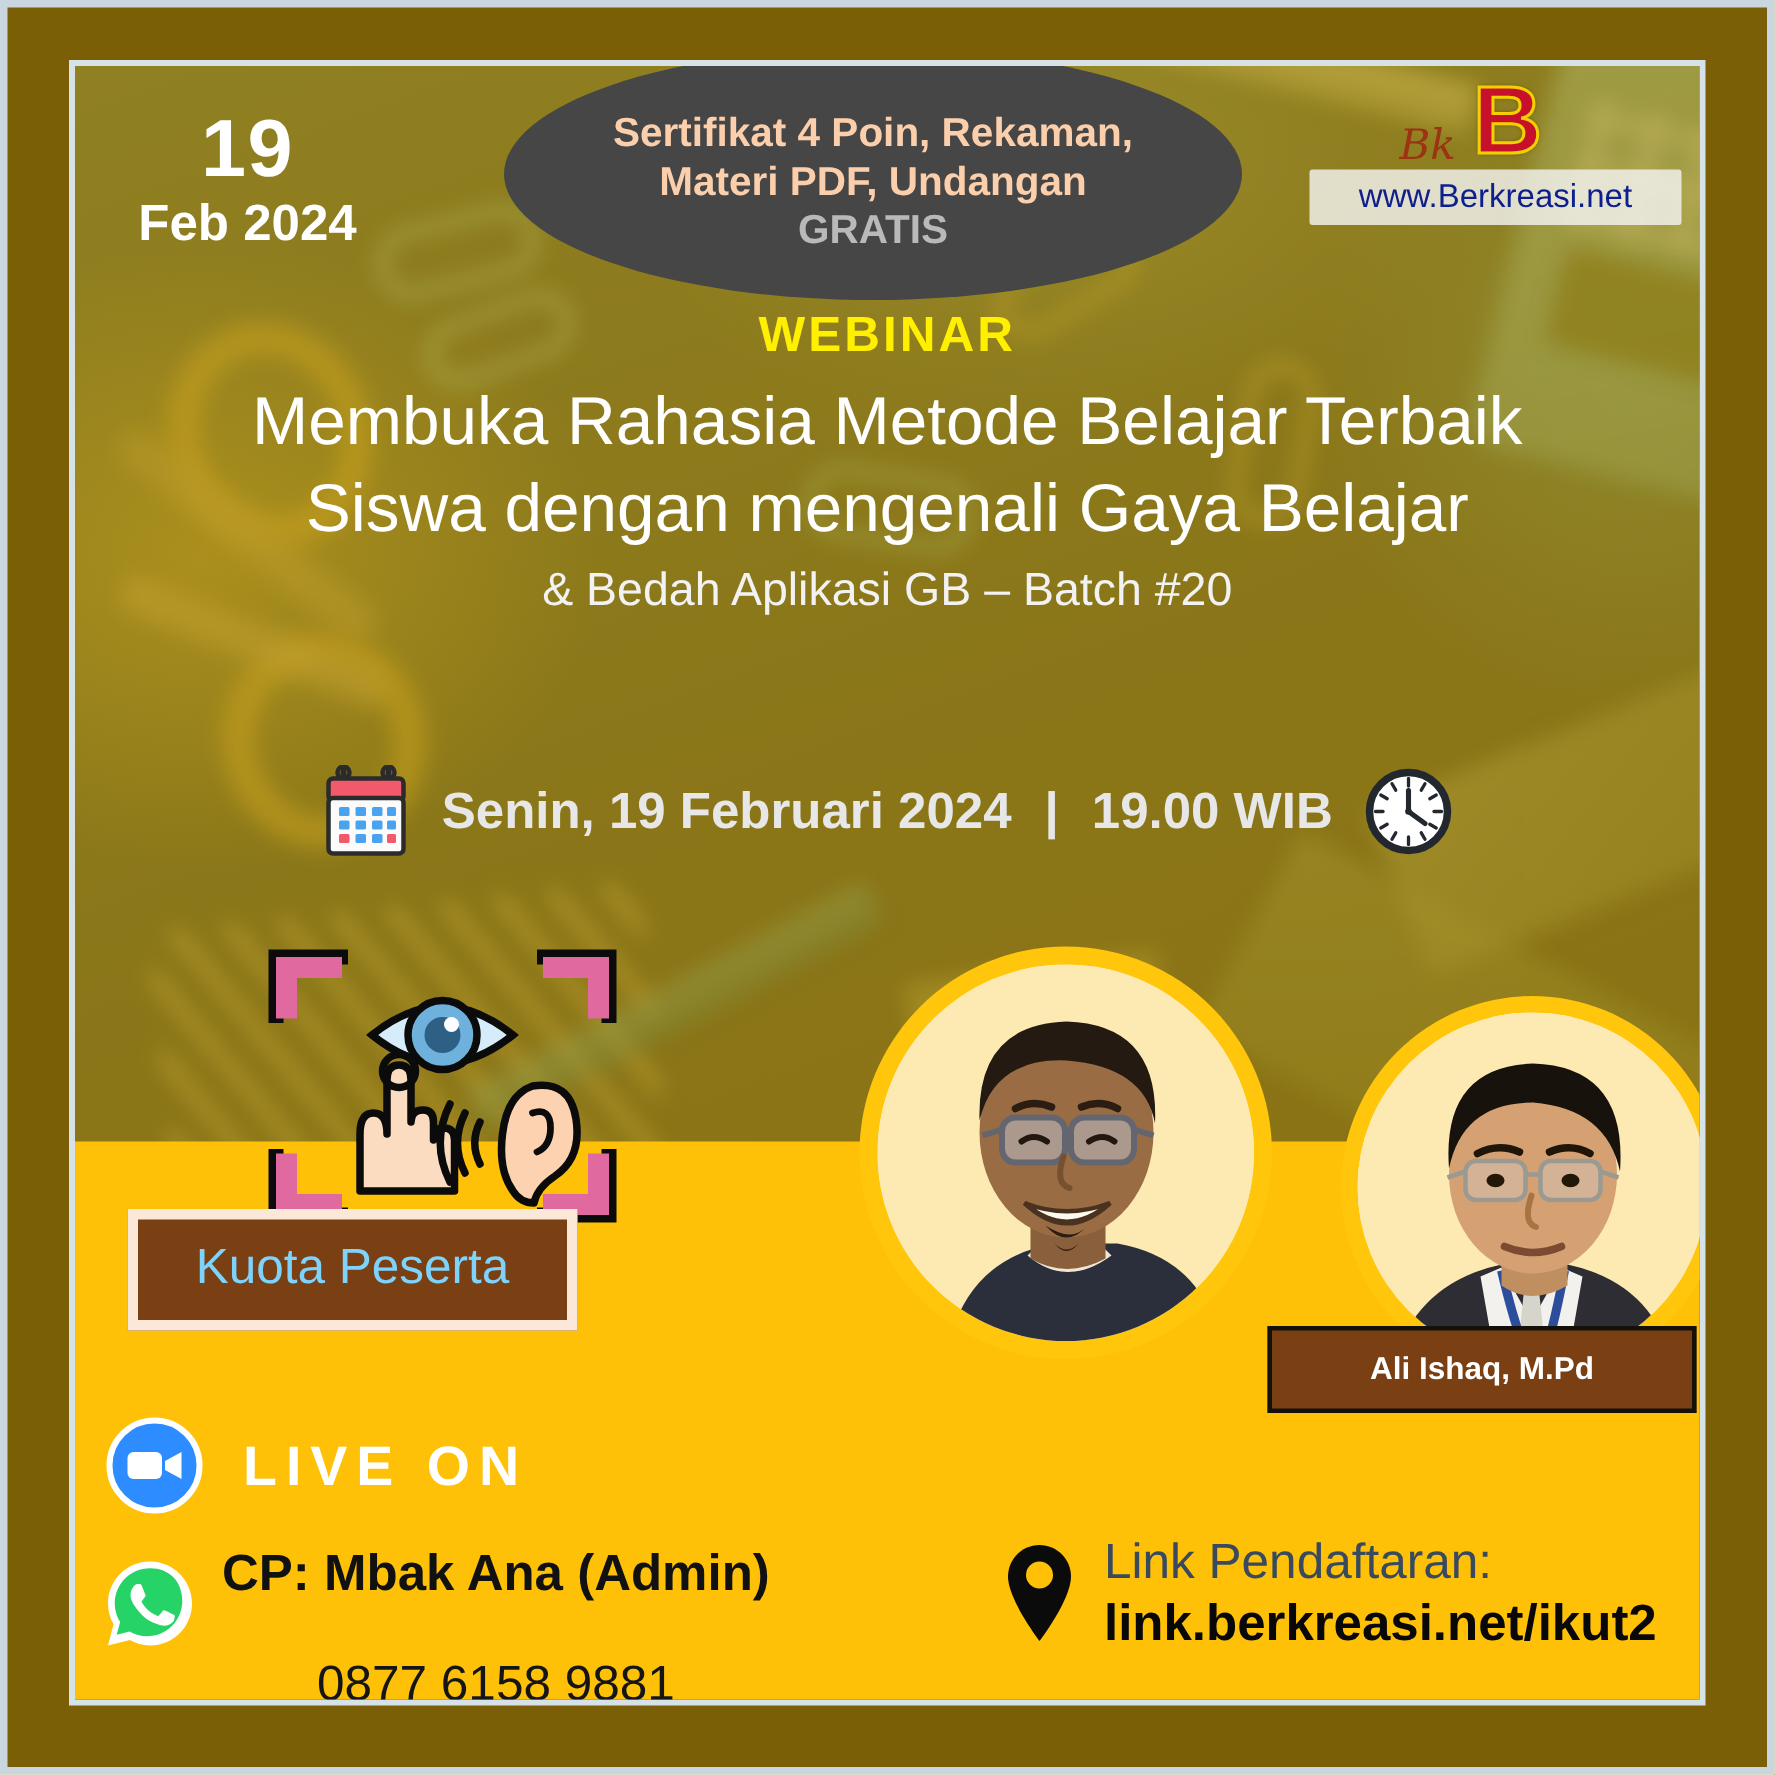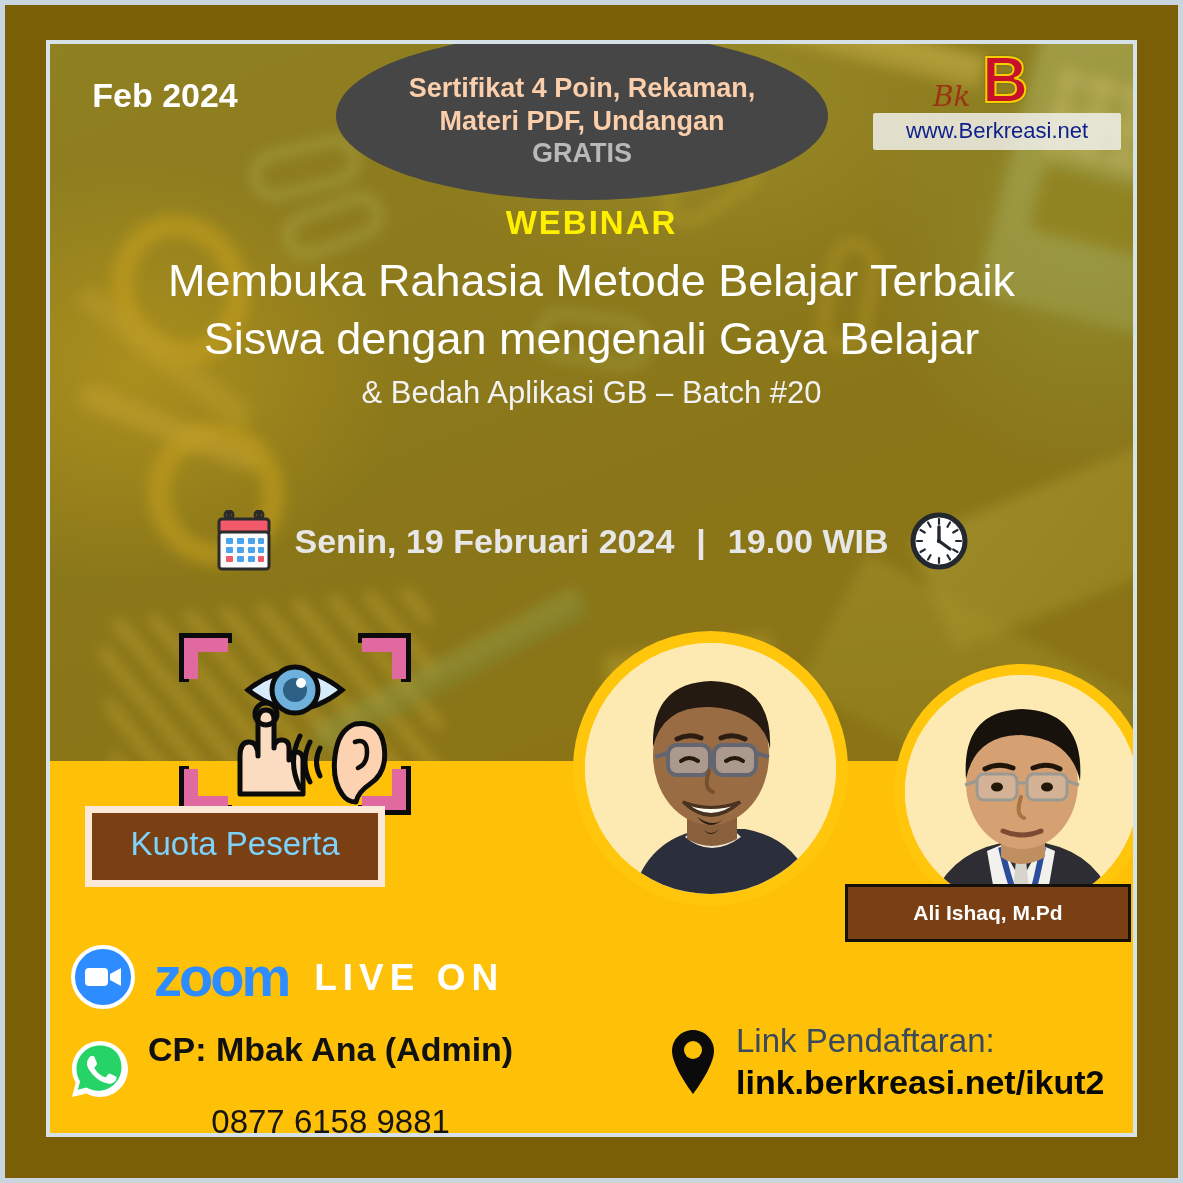--- a/index.html
+++ b/index.html
@@ -440,20 +440,21 @@
       <div class="blob spiral"></div>
       <div class="blob pen"></div>
       <div class="blob eraser"></div>
       <div class="blob ruler2"></div>
       <div class="blob ruler3"></div>
     </div>
 
     <div class="yellow-panel"></div>
 
     <div class="date-stamp">
+      <div class="date-day">19</div>
       <div class="date-my">Feb 2024</div>
     </div>
 
     <div class="badge-oval">
       <div class="badge-line">Sertifikat 4 Poin, Rekaman,</div>
       <div class="badge-line">Materi PDF, Undangan</div>
       <div class="badge-gratis">GRATIS</div>
     </div>
 
     <div class="brand">
@@ -651,21 +652,20 @@
     <div class="nameplate np2">Ali Ishaq, M.Pd</div>
 
     <div class="zoom-row">
       <span>
         <svg class="zoom-mark" viewBox="0 0 66 66" xmlns="http://www.w3.org/2000/svg">
           <circle cx="33" cy="33" r="30" fill="#2d8cff" stroke="#ffffff" stroke-width="4"></circle>
           <rect x="15" y="24" width="23" height="18" rx="4" fill="#ffffff"></rect>
           <path d="M40 30 L51 24 L51 42 L40 36 Z" fill="#ffffff"></path>
         </svg>
       </span>
-      <span class="zoom-word">zoom</span>
       <span class="zoom-live">LIVE ON</span>
     </div>
 
     <div class="wa-row">
       <span>
         <svg class="wa-icon" viewBox="0 0 64 64" xmlns="http://www.w3.org/2000/svg">
           <path d="M32 4C16.5 4 4 16.5 4 32c0 5 1.3 9.7 3.7 13.8L4 60l14.6-3.6C22.6 58.7 27.1 60 32 60c15.5 0 28-12.5 28-28S47.5 4 32 4z" fill="#ffffff"></path>
           <path d="M32 8.5C19 8.5 8.5 19 8.5 32c0 4.6 1.3 8.8 3.6 12.4l-2.3 8.4 8.6-2.2c3.4 2 7.4 3.2 11.6 3.2 13 0 23.5-10.5 23.5-23.5S45 8.5 32 8.5z" fill="#25d366"></path>
           <path d="M24 19c-1 0-2 .4-2.7 1.4-.9 1.2-2.3 3-2.3 6 0 3.5 2.5 6.9 2.9 7.4.4.5 5 8 12.4 11 6 2.4 7.3 2 8.6 1.9 1.3-.1 4.3-1.7 5-3.4.7-1.7.7-3.1.5-3.4-.2-.3-.7-.5-1.5-.9-.8-.4-4.3-2.1-5-2.3-.7-.3-1.1-.4-1.6.4-.5.7-1.8 2.3-2.2 2.8-.4.5-.8.5-1.5.2-.8-.4-3.1-1.1-5.9-3.7-2.2-1.9-3.6-4.3-4.1-5-.4-.8 0-1.2.4-1.6.4-.4.8-.9 1.1-1.4.4-.5.5-.8.8-1.3.3-.5.1-1-.1-1.4-.2-.4-1.6-4-2.2-5.4-.6-1.4-1.1-1.3-1.6-1.3h-1z" fill="#ffffff"></path>
         </svg>

